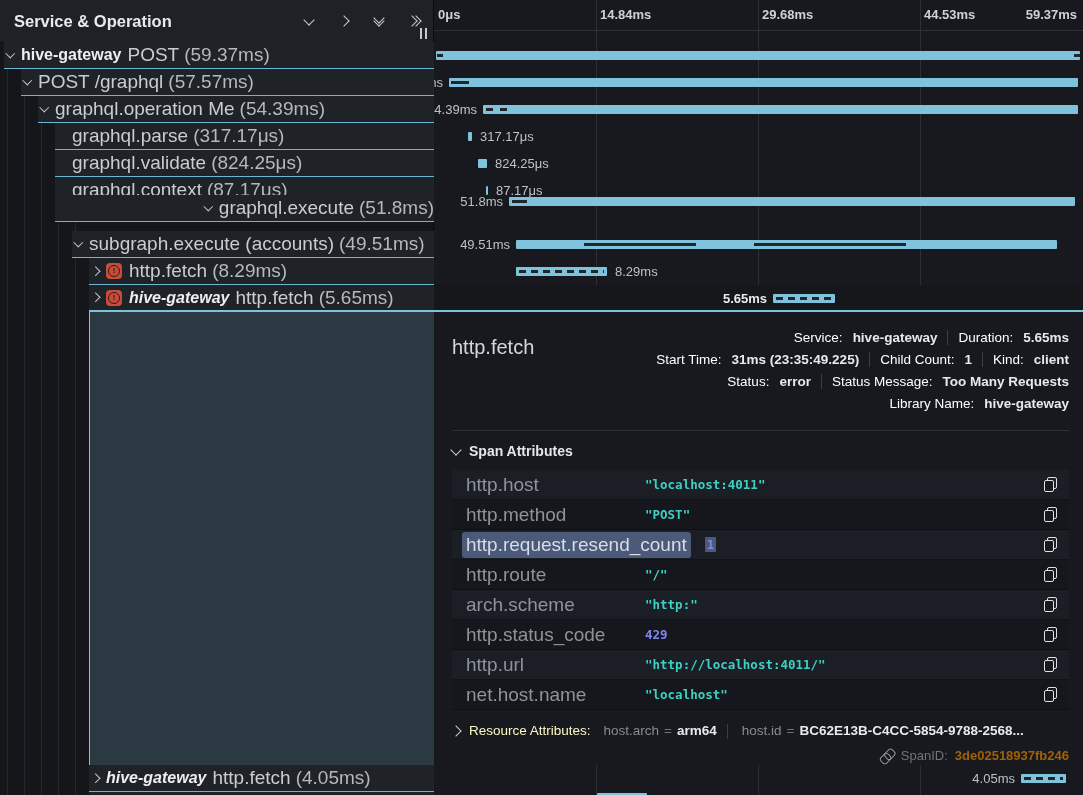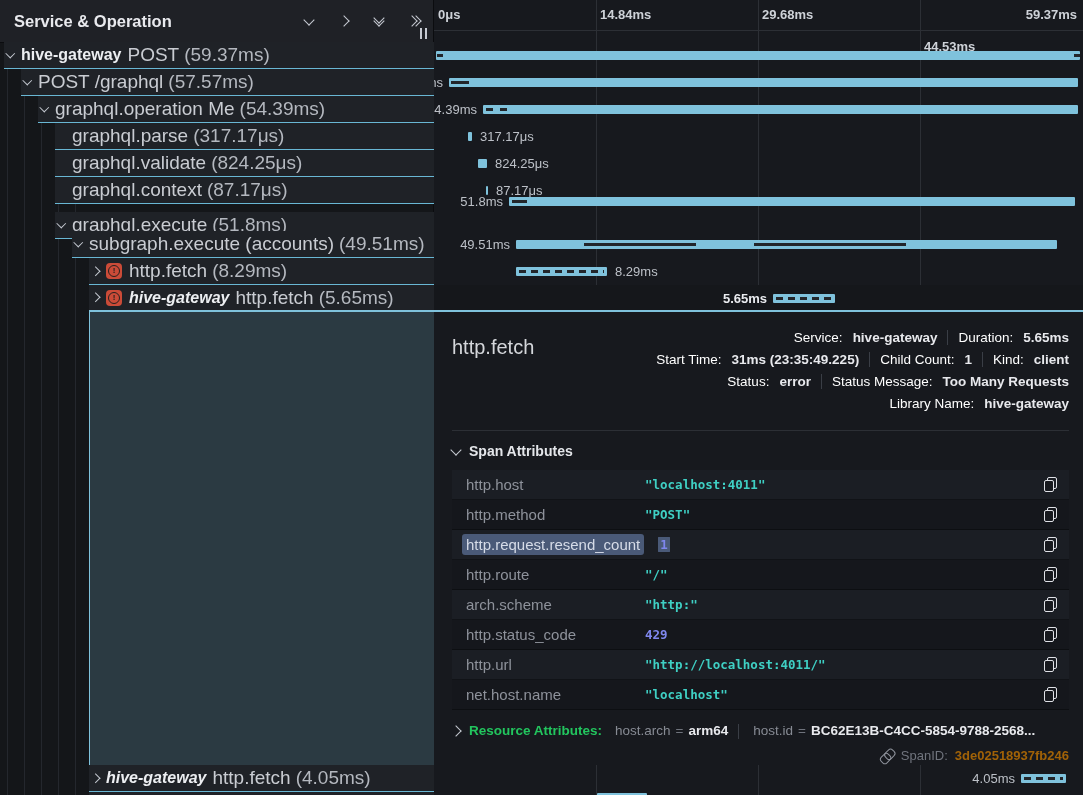--- a/index.html
+++ b/index.html
@@ -28,32 +28,32 @@
   .meta-line{display:flex;justify-content:flex-end;align-items:center;gap:10px;height:22px;font-size:13.5px;white-space:nowrap;}
   .meta-label{color:#ffffff;}
   .meta-value{color:#e8e9ed;font-weight:700;}
   .pipe{width:1px;height:15px;background:#3a3e46;}
   #d-divider{margin-top:16px;border-top:1px solid #2c2f35;}
   #attrs-header{margin-top:12px;display:flex;align-items:center;gap:9px;font-size:14px;font-weight:700;color:#e4e6ea;}
   #attr-table{margin-top:11px;}
   .attr-row{display:flex;align-items:center;height:30px;box-sizing:border-box;padding:0 10px 0 14px;border-bottom:1px solid rgba(0,0,0,.35);}
   .attr-row.alt-a{background:#1b1e24;}
   .attr-row.alt-b{background:#15171c;}
-  .attr-key{width:179px;flex:none;font-size:15px;color:#8e929b;white-space:nowrap;overflow:hidden;}
+  .attr-key{width:179px;flex:none;font-size:19px;color:#8e929b;white-space:nowrap;overflow:hidden;}
   .attr-key.sel{background:#4a5a78;color:#d6dce8;border-radius:3px;padding:2px 4px;margin-left:-4px;width:auto;margin-right:14px;}
   .attr-value{flex:1;font-family:"DejaVu Sans Mono",monospace;font-size:12.5px;font-weight:700;white-space:nowrap;overflow:hidden;}
   .attr-value.string{color:#3fd0c4;}
   .attr-value.number{color:#7f87ee;}
   .attr-value .sel-val{background:#4a5a78;border-radius:2px;padding:1px 2px;}
   .copy-btn{flex:none;width:18px;height:18px;display:flex;align-items:center;justify-content:center;cursor:pointer;}
   .copy-icon{position:relative;width:13px;height:15px;display:inline-block;}
   .copy-icon::before{content:"";position:absolute;right:0;top:0;width:8px;height:10px;border:1.4px solid #dfe1e6;border-radius:2px;}
   .copy-icon::after{content:"";position:absolute;left:0;bottom:0;width:8px;height:10px;border:1.4px solid #dfe1e6;border-radius:2px;background:#17191e;}
   #resource-row{margin-top:13px;display:flex;align-items:center;gap:9px;font-size:13.5px;white-space:nowrap;overflow:hidden;}
-  #resource-title{font-weight:700;color:#22c55e;}
+  #resource-title{font-weight:400;color:#fef9c3;}
   .res-key{color:#878b94;margin-left:4px;}
   .res-eq{color:#6f737c;margin:0 5px;}
   .res-val{color:#e8e9ed;font-weight:700;}
   #spanid-row{margin-top:9px;display:flex;justify-content:flex-end;align-items:center;gap:7px;font-size:13px;}
   #spanid-label{color:#70747d;}
   #spanid-value{color:#a16207;font-weight:700;}
   .link-icon{position:relative;width:14px;height:14px;display:inline-block;transform:rotate(45deg);}
   .link-icon i{position:absolute;left:3.5px;width:7px;height:9px;border:1.5px solid #8e929b;border-radius:3.5px;}
   .link-icon i.a{top:-1px;} .link-icon i.b{top:5px;}
 
@@ -97,21 +97,21 @@
   <div id="timeline-pane">
     <div id="gridlines">
         <div class="gridline" style="left: 162px;"></div>
         <div class="gridline" style="left: 324px;"></div>
         <div class="gridline" style="left: 486px;"></div>
       </div>
     <div id="ruler">
         <span class="ruler-tick" style="left: 4px;">0μs</span>
         <span class="ruler-tick" style="left: 166px;">14.84ms</span>
         <span class="ruler-tick" style="left: 328px;">29.68ms</span>
-        <span class="ruler-tick" style="left: 490px; margin-top: 32px;">44.53ms</span>
+        <span class="ruler-tick" style="left: 490px;">44.53ms</span>
         <span class="ruler-tick" style="right: 6px;">59.37ms</span>
       </div>
     <div id="bar-rows">
         <div class="bar-row" style="top: 42px;">
           <div class="bar" style="left: 2px; width: 644px;">
             <div class="bar-dash" style="left: 1px; width: 6px;"></div>
             <div class="bar-dash" style="left: 638px; width: 6px;"></div>
           </div>
         </div>
         <div class="bar-row" style="top: 69px;">
@@ -342,21 +342,21 @@
           <span class="txt">graphql.parse<span class="dur">(317.17μs)</span></span>
         </div>
         <div class="tree-row" style="top: 150px; left: 55px; width: 379px;">
           <div class="tree-exp"></div>
           <span class="txt">graphql.validate<span class="dur">(824.25μs)</span></span>
         </div>
         <div class="tree-row" style="top: 177px; left: 55px; width: 379px;">
           <div class="tree-exp"></div>
           <span class="txt">graphql.context<span class="dur">(87.17μs)</span></span>
         </div>
-        <div class="tree-row" style="top: 212px; left: 55px; width: 379px;">
+        <div class="tree-row" style="top: 195px; left: 55px; width: 379px; justify-content: flex-end;">
           <div class="tree-exp">
             <span class="chev down"></span>
           </div>
           <span class="txt">graphql.execute<span class="dur">(51.8ms)</span></span>
         </div>
         <div class="tree-row" style="top: 231px; left: 72px; width: 362px;">
           <div class="tree-exp">
             <span class="chev down"></span>
           </div>
           <span class="txt">subgraph.execute (accounts)<span class="dur">(49.51ms)</span></span>

